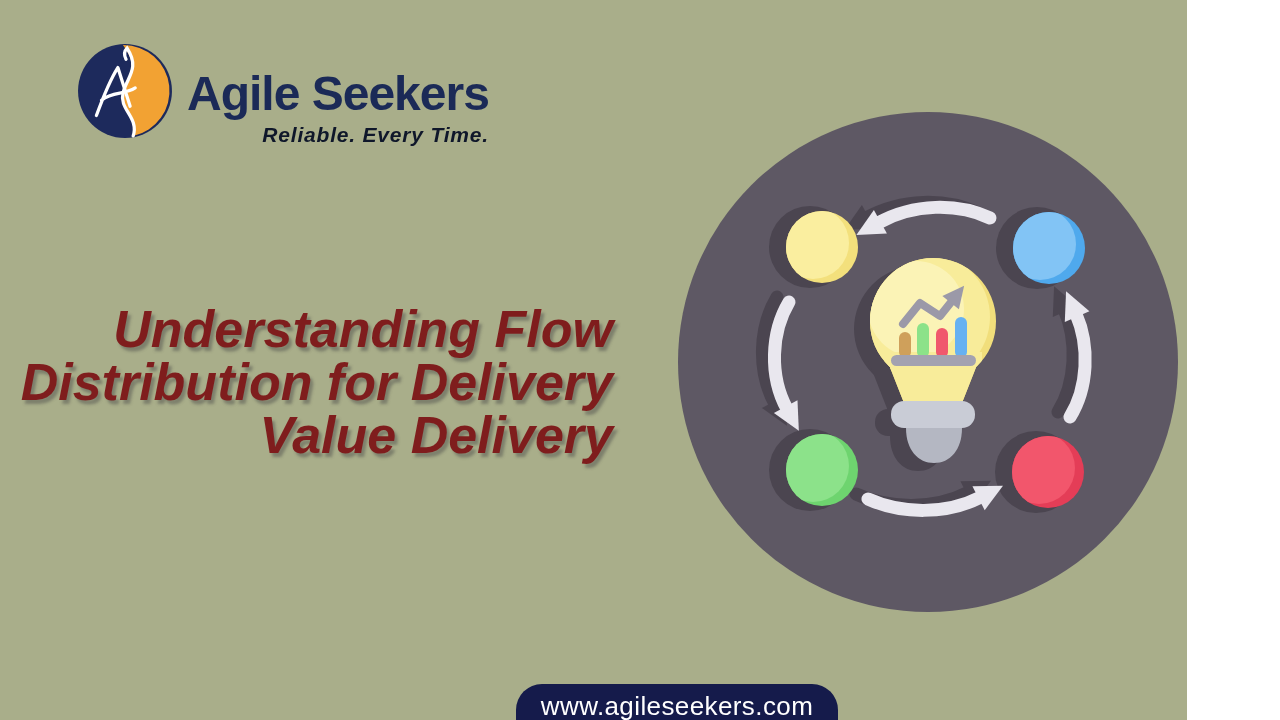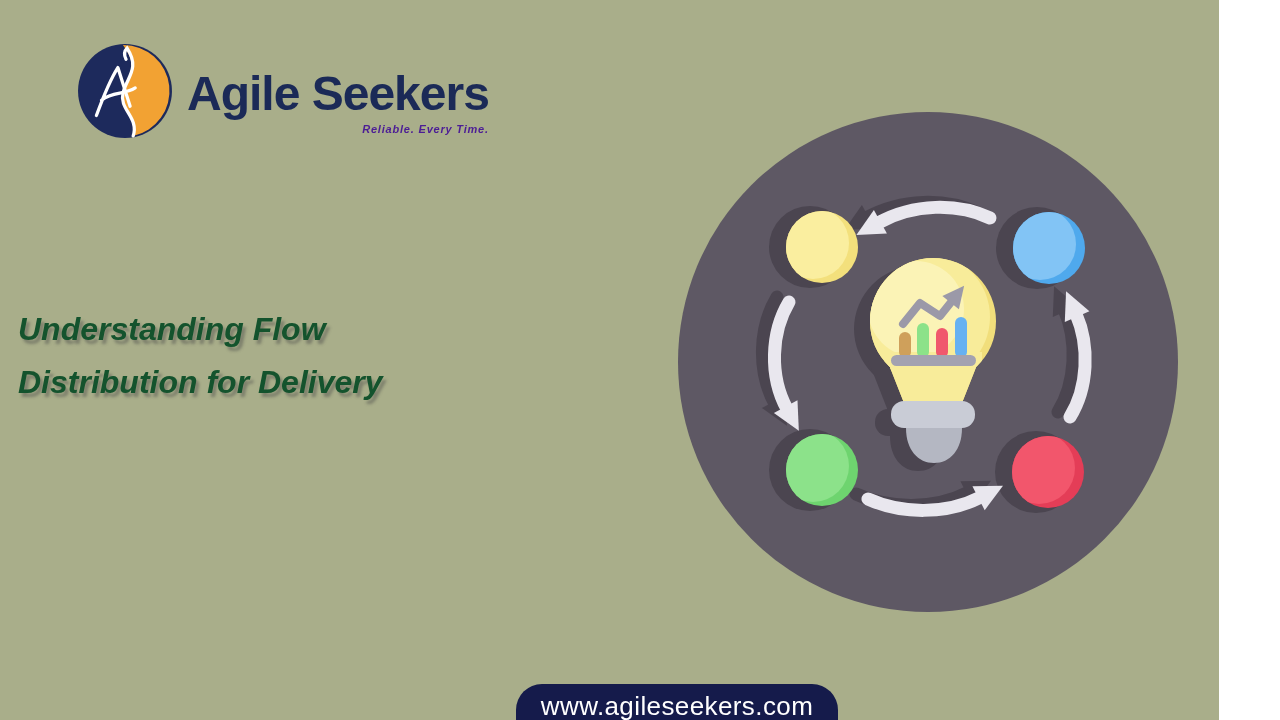--- a/index.html
+++ b/index.html
@@ -1,41 +1,40 @@
 <!DOCTYPE html>
 <html><head>
 <meta charset="utf-8">
 <style>
   html,body{margin:0;padding:0;}
   .stage{
     position:relative;width:1187px;height:720px;overflow:hidden;
     background:#a9ae8a;
     font-family:"Liberation Sans","DejaVu Sans",sans-serif;
-    padding-left:32px;
   }
   .art-layer{position:absolute;left:0;top:0;width:1280px;height:720px;display:block;}
   .logo-row{
     position:absolute;left:76px;top:42px;
     display:flex;align-items:flex-start;gap:13px;
   }
   .logo-mark{width:98px;height:98px;flex:0 0 auto;}
   .brand-col{display:flex;flex-direction:column;}
   .brand-name{
     margin-top:28px;font-size:48px;font-weight:bold;line-height:47px;
     color:#1b2a57;letter-spacing:-1px;white-space:nowrap;
   }
   .brand-tagline{
     margin-top:6px;align-self:flex-end;
-    font-size:11px;font-style:italic;font-weight:bold;
-    color:#4c1d95;letter-spacing:0.8px;
+    font-size:21px;font-style:italic;font-weight:bold;
+    color:#0f172a;letter-spacing:0.8px;
   }
   .title-block{
     position:absolute;left:18px;top:303px;width:595px;
-    text-align:left;color:#14532d;
-    font-size:32px;font-weight:bold;font-style:italic;line-height:53px;
+    text-align:right;color:#7f1d1d;
+    font-size:52px;font-weight:bold;font-style:italic;line-height:53px;
     text-shadow:3px 4px 3px rgba(70,70,70,0.45);
   }
   .url-pill{
     position:absolute;left:516px;top:684px;width:322px;height:62px;
     background:#151b4b;border-radius:26px;box-sizing:border-box;
     display:flex;justify-content:center;padding-top:7px;
     color:#ffffff;font-size:26px;letter-spacing:0.4px;
     cursor:pointer;
   }
 </style>
@@ -145,19 +144,20 @@
     </svg>
     <div class="brand-col">
       <div class="brand-name">Agile Seekers</div>
       <div class="brand-tagline">Reliable. Every Time.</div>
     </div>
   </div>
 
   <div class="title-block">
     <div>Understanding Flow</div>
     <div>Distribution for Delivery</div>
+    <div>Value Delivery</div>
   </div>
 
   <div class="url-pill">
     <span>www.agileseekers.com</span>
   </div>
 
 </div>
 
 </body></html>

